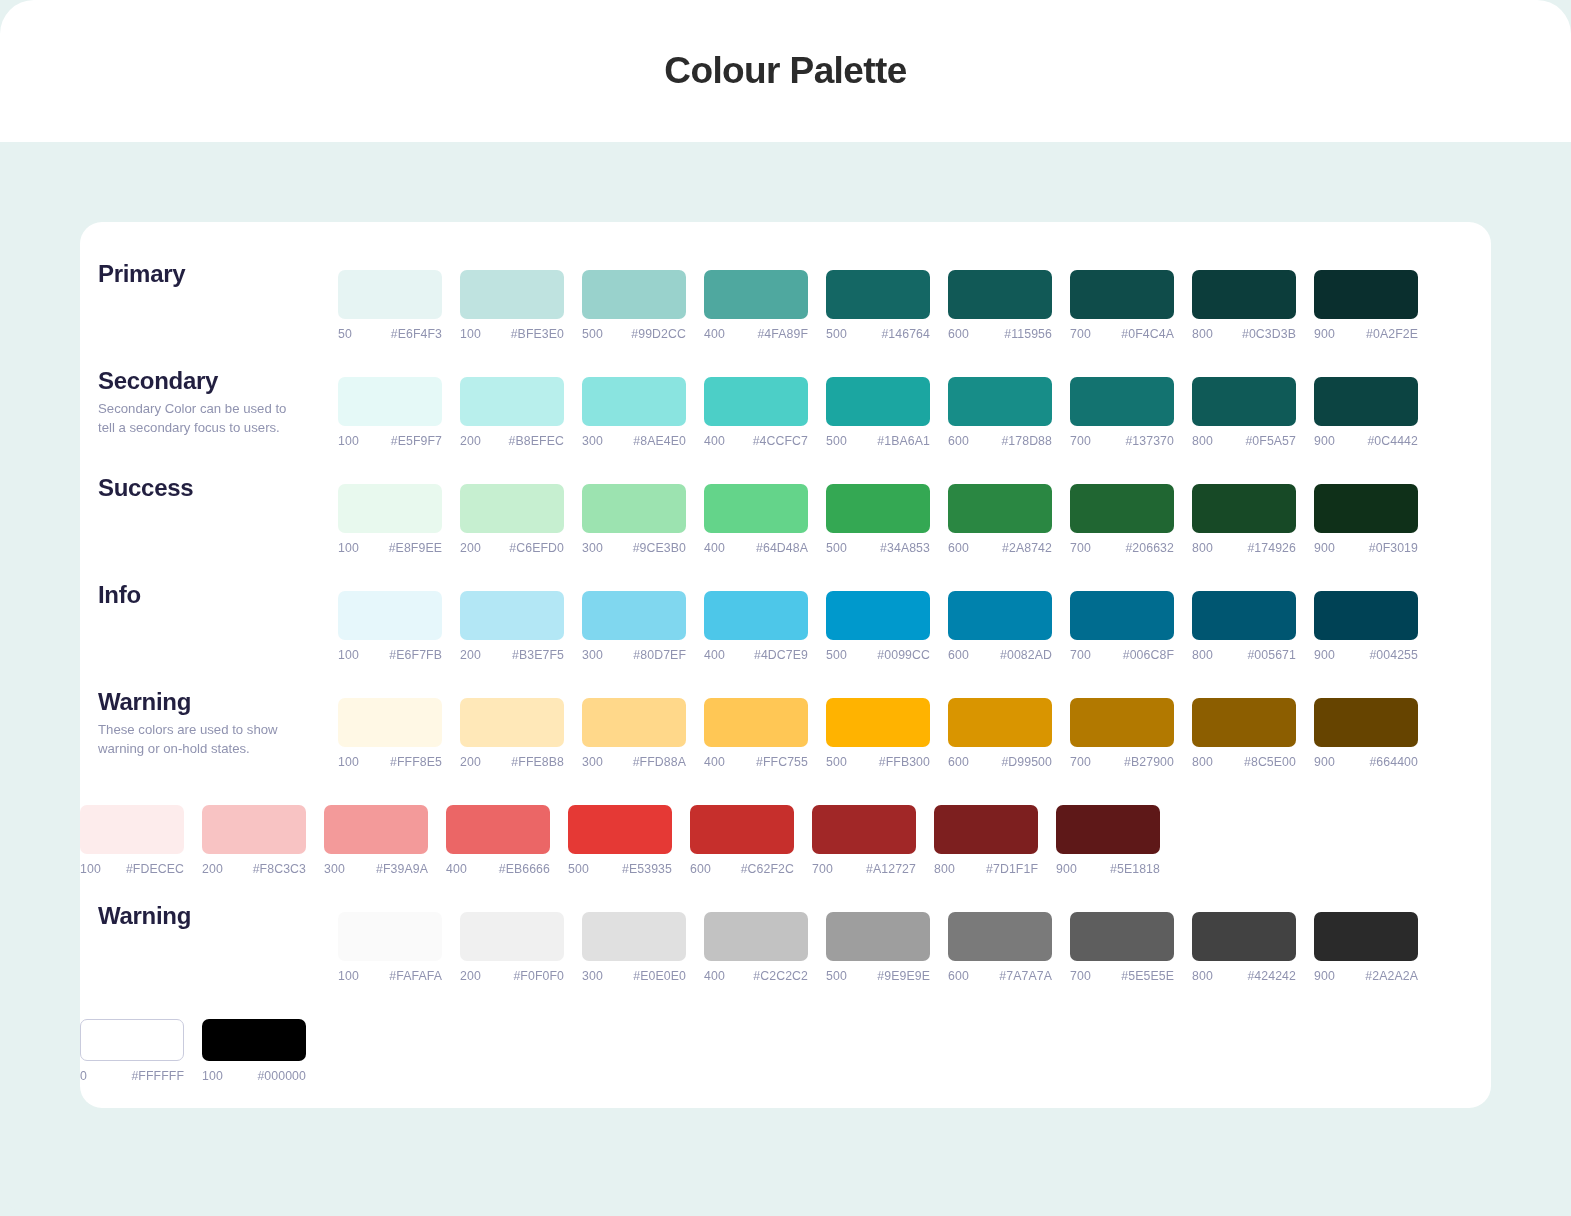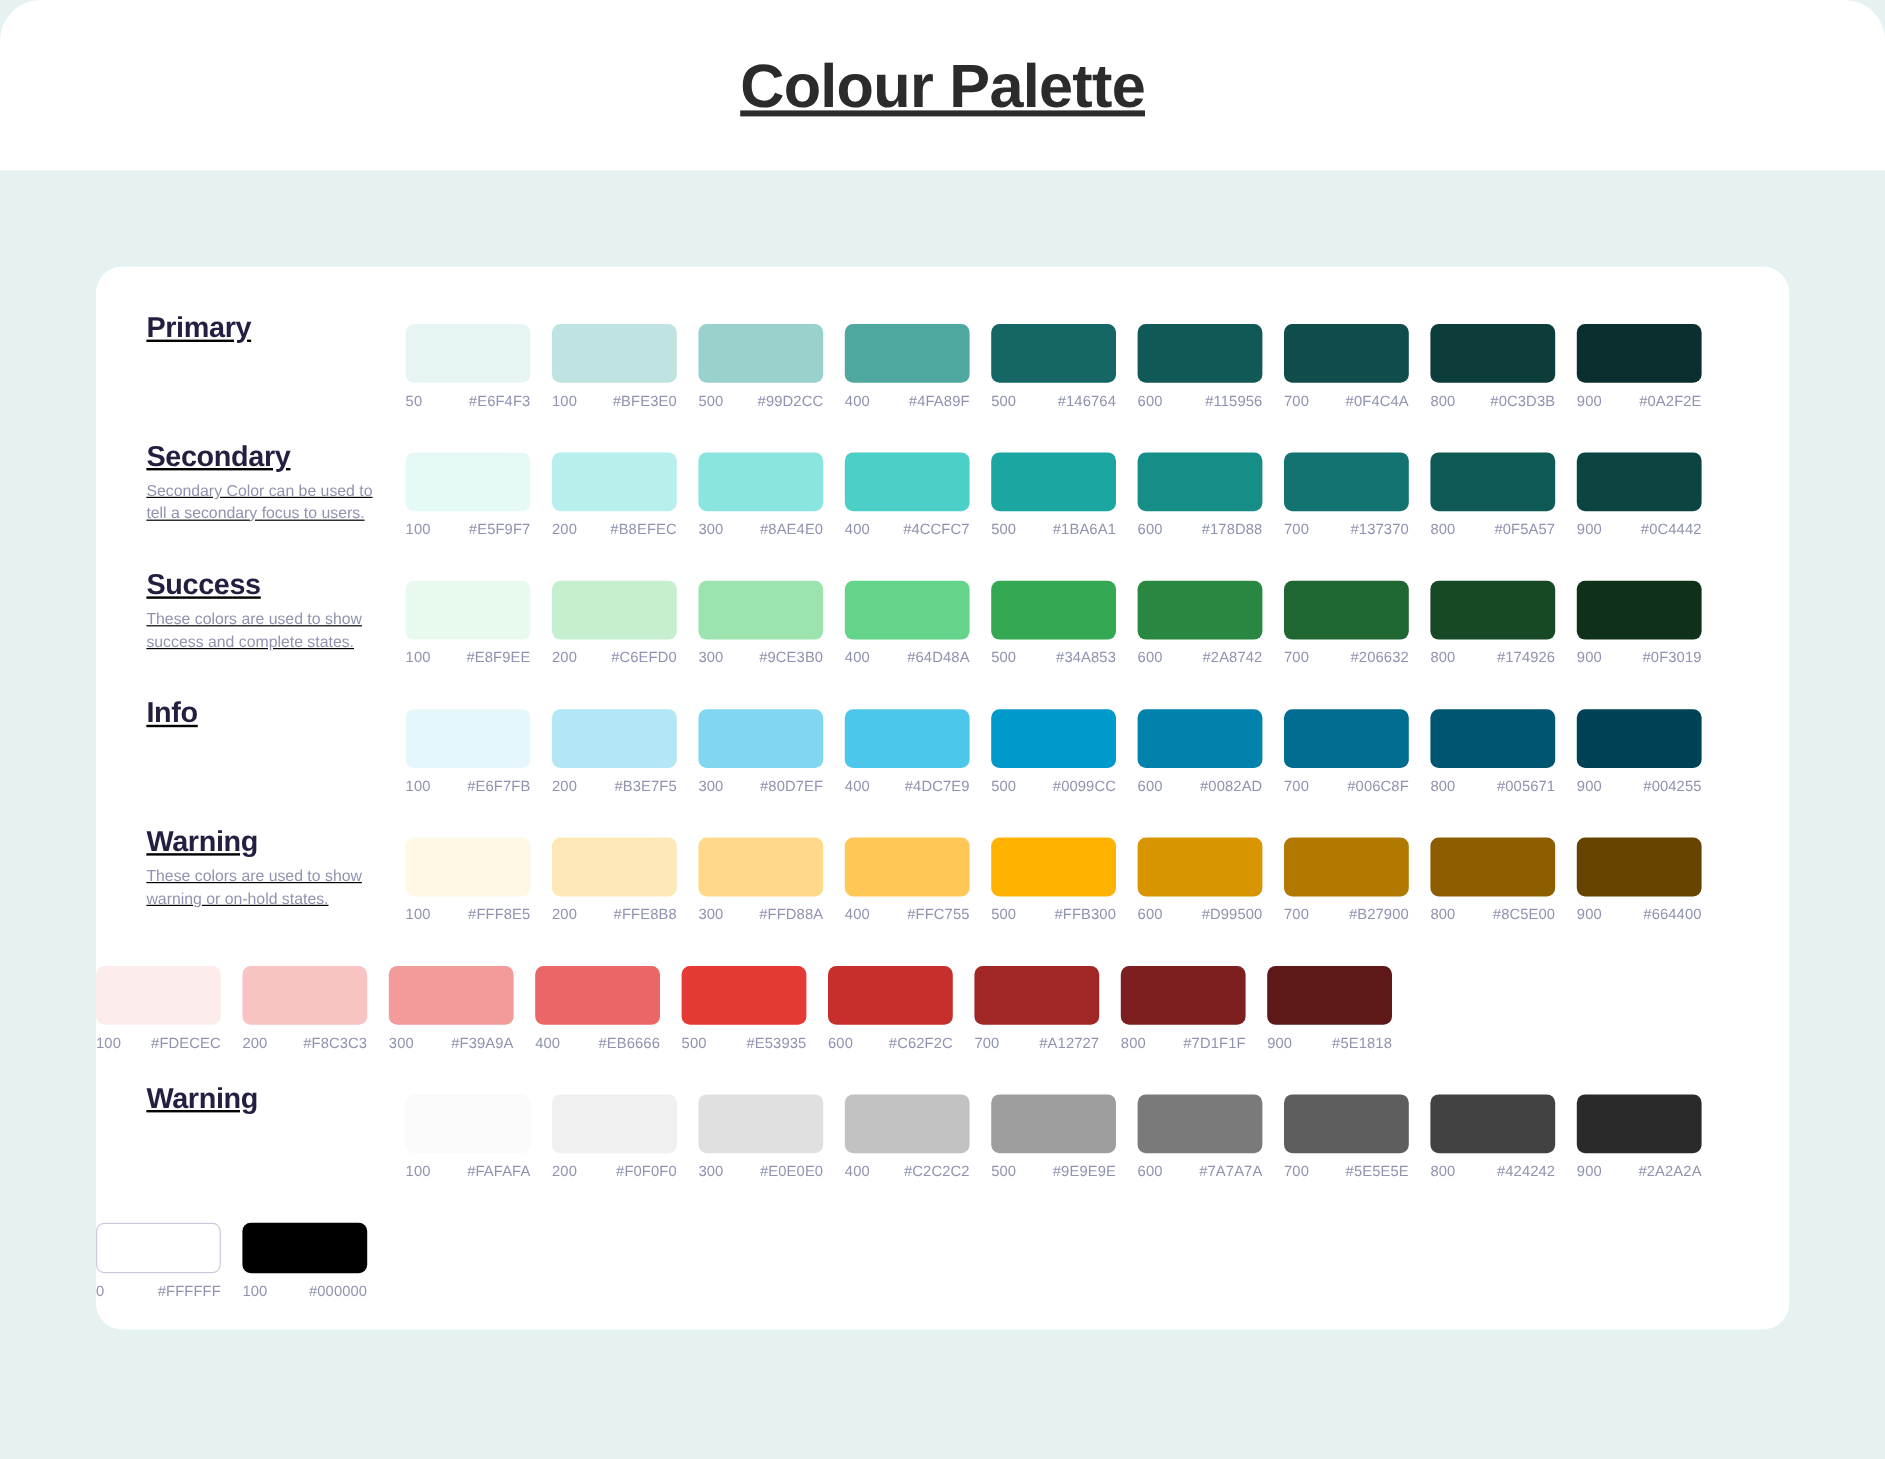--- a/index.html
+++ b/index.html
@@ -23,25 +23,24 @@
   
   .header {
     height: 142px;
     background: #FFFFFF;
     display: flex;
     align-items: center;
     justify-content: center;
   }
   .header h1 {
     margin: 0;
-    font-size: 51px;
+    font-size: 37px;
     font-weight: bold;
     letter-spacing: -0.6px;
     color: #2B2B2B;
-    text-decoration: underline;
   }
   
   .card {
     position: absolute;
     left: 80px;
     top: 222px;
     width: 1411px;
     height: 886px;
     background: #FFFFFF;
     border-radius: 22px;
@@ -49,24 +48,23 @@
   .rows {
     padding: 34px 0 0 0;
   }
   .palette-row {
     display: flex;
     align-items: flex-start;
     min-height: 107px;
   }
   .row-meta {
     width: 258px;
-    padding-left: 42px;
+    padding-left: 18px;
     flex: 0 0 258px;
     padding-top: 6px;
-    text-decoration: underline;
   }
   .row-title {
     font-size: 24px;
     font-weight: bold;
     color: #221F40;
     letter-spacing: -0.3px;
     margin: 0 0 7px 0;
     line-height: 1.0;
   }
   .row-desc {
@@ -260,21 +258,20 @@
               <div class="chip-labels">
                 <span class="chip-step">900</span>
                 <span class="chip-hex">#0C4442</span>
               </div>
             </div>
           </div>
         </div>
         <div class="palette-row">
           <div class="row-meta">
             <p class="row-title">Success</p>
-            <p class="row-desc">These colors are used to show success and complete states.</p>
           </div>
           <div class="swatches">
             <div class="swatch">
               <div class="chip" style="background: rgb(232, 249, 238);"></div>
               <div class="chip-labels">
                 <span class="chip-step">100</span>
                 <span class="chip-hex">#E8F9EE</span>
               </div>
             </div>
             <div class="swatch">

